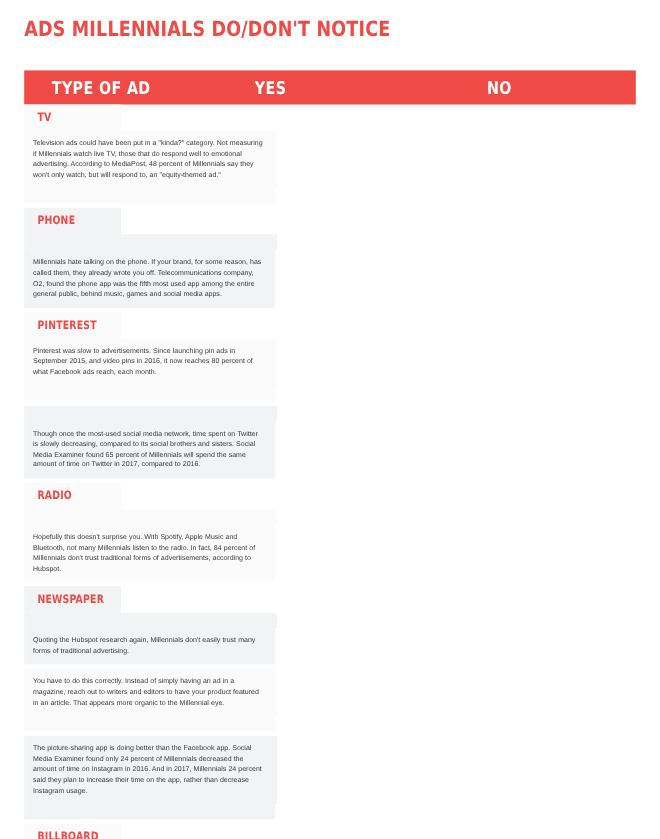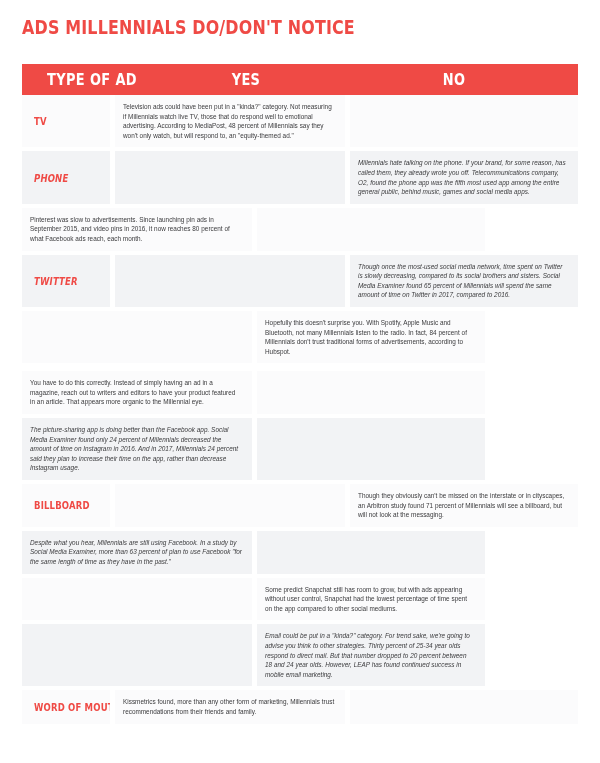--- a/index.html
+++ b/index.html
@@ -69,20 +69,21 @@
   .th-yes   { width: 168px; }
   .th-no    { width: 248px; }
 
   
   .tbody { width: 556px; }
 
   .row {
     display: flex;
     width: 556px;
     align-items: stretch;
+    flex-direction: column;
   }
 
   .cell {
     padding: 6px 8px 6px 8px;
     overflow: hidden;
   }
 
   .cell-type {
     width: 88px;
     margin-right: 5px;
@@ -98,21 +99,21 @@
     padding: 7px 10px 7px 8px;
   }
 
   .cell-no {
     width: 228px;
     padding: 7px 10px 7px 8px;
   }
 
   
   .row.shade-a .cell { background: #fbfbfc; }
-  .row.shade-b .cell { background: #f2f3f5; font-style: italic; }
+  .row.shade-b .cell { background: #f2f3f5; }
 
   .ad-label {
     font-family: "Liberation Sans Narrow", "DejaVu Sans Condensed", "Liberation Sans", sans-serif;
     font-size: 10.5px;
     font-weight: bold;
     color: #ef4a45;
     text-transform: uppercase;
     letter-spacing: 0.2px;
     transform: scaleX(0.9);
     transform-origin: left center;
@@ -164,49 +165,63 @@
           </div>
           <div class="cell cell-yes">
             <div class="body-text"></div>
           </div>
           <div class="cell cell-no">
             <div class="body-text">Millennials hate talking on the phone. If your brand, for some reason, has called them, they already wrote you off. Telecommunications company, O2, found the phone app was the fifth most used app among the entire general public, behind music, games and social media apps.</div>
           </div>
         </div>
         <div class="spacer-row"></div>
         <div class="row shade-a">
+          <div class="cell cell-type">
+            <span class="ad-label">PINTEREST</span>
+          </div>
           <div class="cell cell-yes">
             <div class="body-text">Pinterest was slow to advertisements. Since launching pin ads in September 2015, and video pins in 2016, it now reaches 80 percent of what Facebook  ads reach, each month.</div>
           </div>
           <div class="cell cell-no">
             <div class="body-text"></div>
           </div>
         </div>
         <div class="spacer-row"></div>
         <div class="row shade-b">
-          <div class="cell cell-type">
-            <span class="ad-label">TWITTER</span>
-          </div>
           <div class="cell cell-yes">
             <div class="body-text"></div>
           </div>
           <div class="cell cell-no">
             <div class="body-text">Though once the most-used social media network, time spent on Twitter is slowly decreasing, compared to its social brothers and sisters. Social Media Examiner found 65 percent of Millennials will spend the same amount of time on Twitter in 2017, compared to 2016.</div>
           </div>
         </div>
         <div class="spacer-row"></div>
         <div class="row shade-a">
+          <div class="cell cell-type">
+            <span class="ad-label">RADIO</span>
+          </div>
           <div class="cell cell-yes">
             <div class="body-text"></div>
           </div>
           <div class="cell cell-no">
             <div class="body-text">Hopefully this doesn't surprise you. With Spotify, Apple Music and Bluetooth, not many Millennials listen to the radio. In fact, 84 percent of Millennials don't trust traditional forms of advertisements, according to Hubspot.</div>
           </div>
         </div>
         <div class="spacer-row"></div>
+        <div class="row shade-b">
+          <div class="cell cell-type">
+            <span class="ad-label">NEWSPAPER</span>
+          </div>
+          <div class="cell cell-yes">
+            <div class="body-text"></div>
+          </div>
+          <div class="cell cell-no">
+            <div class="body-text">Quoting the Hubspot research again, Millennials don't easily trust many forms of traditional advertising.</div>
+          </div>
+        </div>
         <div class="spacer-row"></div>
         <div class="row shade-a">
           <div class="cell cell-yes">
             <div class="body-text">You have to do this correctly. Instead of simply having an ad in a magazine, reach out to writers and editors to have your product featured in an article. That appears more organic to the Millennial eye.</div>
           </div>
           <div class="cell cell-no">
             <div class="body-text"></div>
           </div>
         </div>
         <div class="spacer-row"></div>

